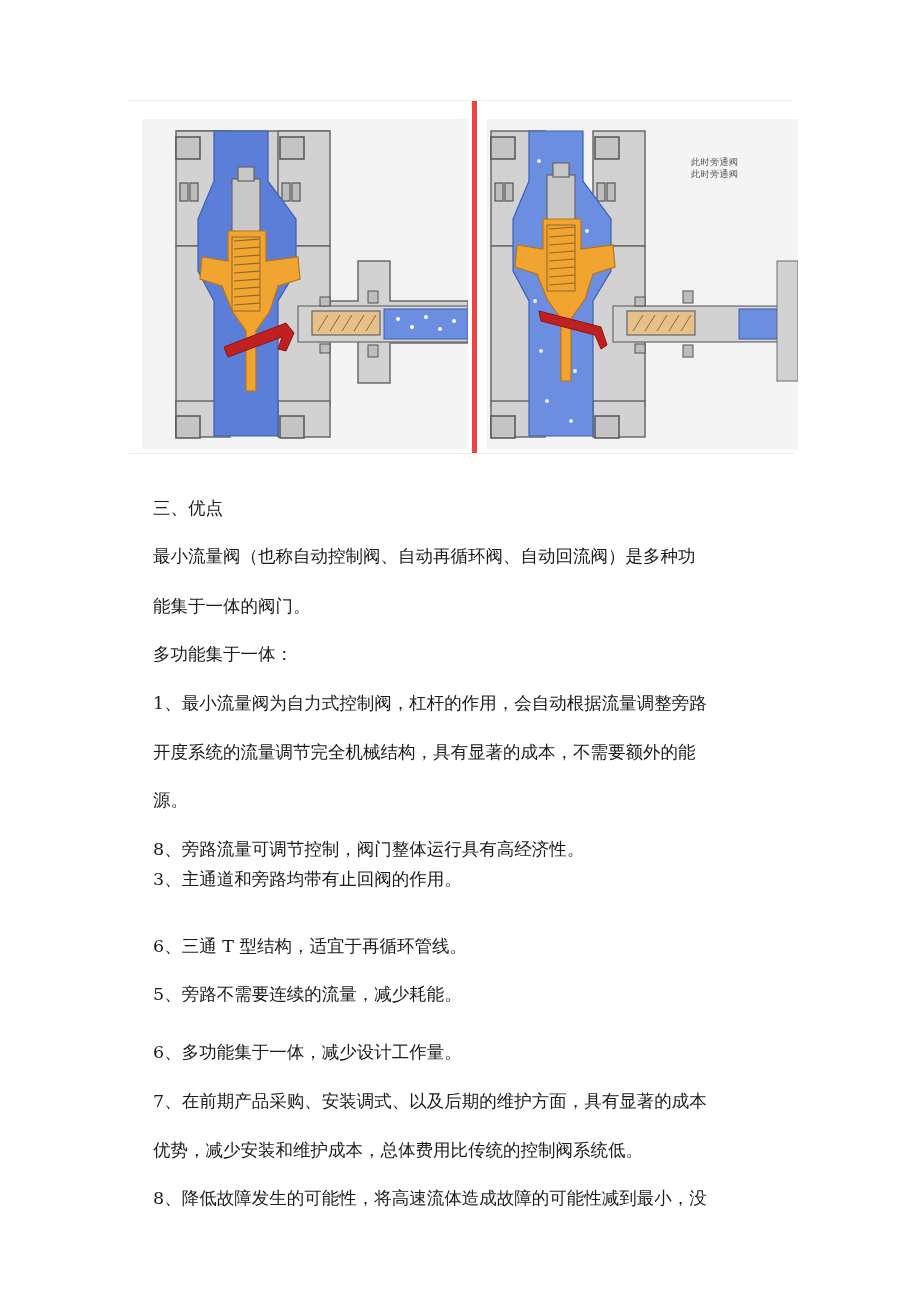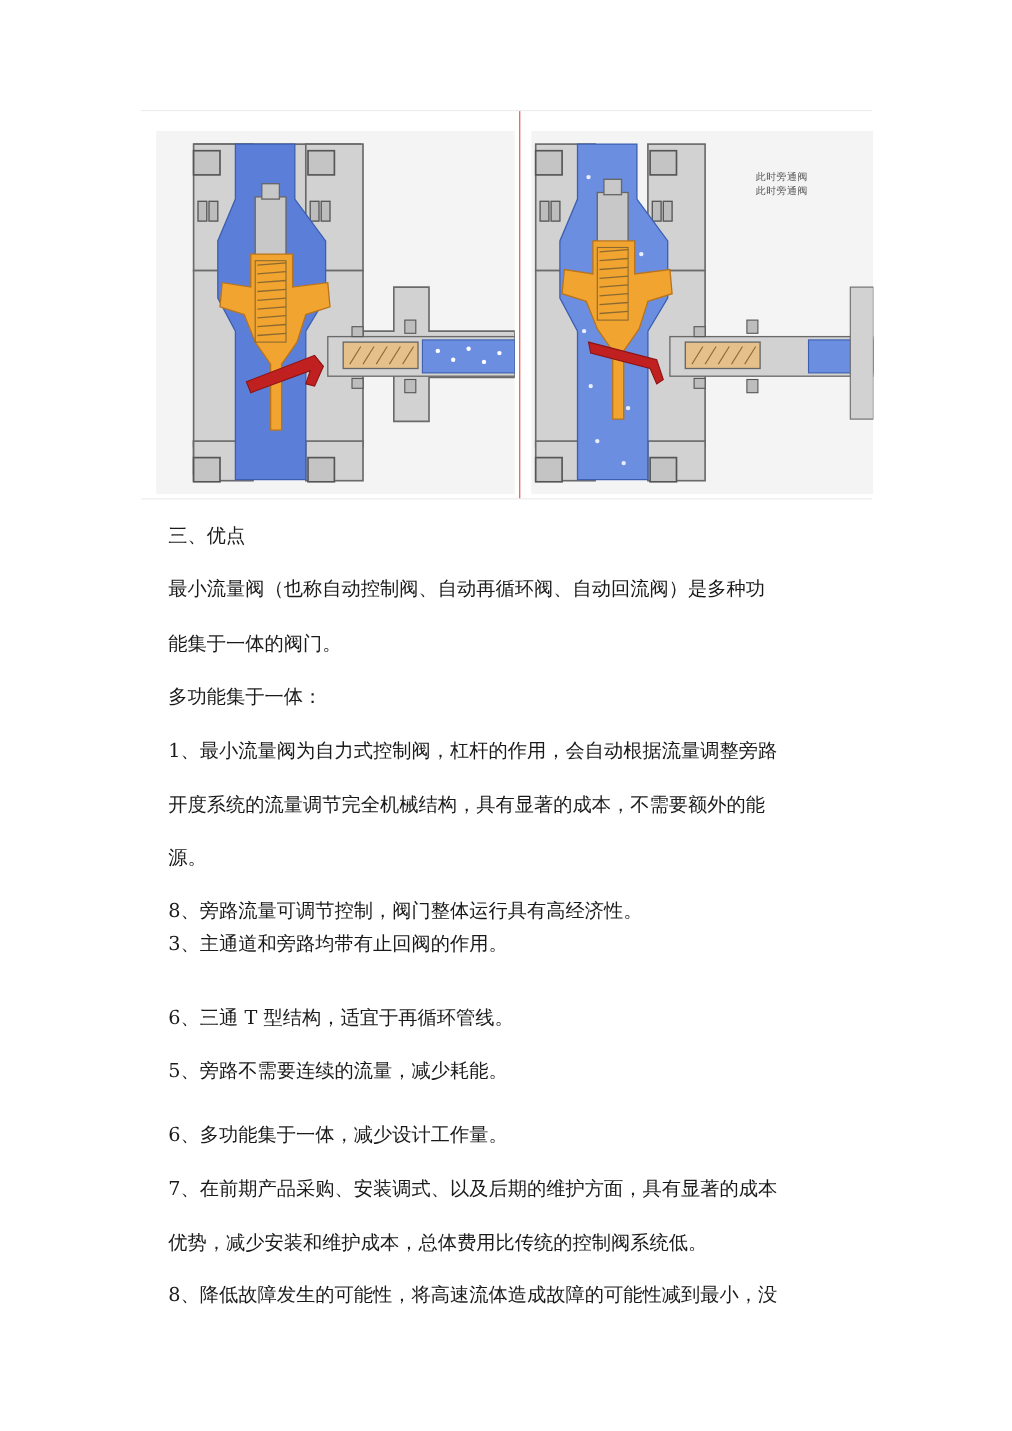--- a/index.html
+++ b/index.html
@@ -8,29 +8,29 @@
       font-family: "DejaVu Serif", "Liberation Serif", serif;
       color: #1a1a1a;
     }
     .figure {
       position: absolute; left: 128px; top: 100px; width: 665px; height: 352px;
       border-top: 1px solid #ececec; border-bottom: 1px solid #ececec;
       background: #ffffff;
     }
     .panel { position: absolute; top: 0; height: 352px; }
     .panel.left { left: 0; width: 340px; }
-    .panel.right { left: 344px; width: 321px; border-left: 1px solid #ef4444; }
+    .panel.right { left: 344px; width: 321px; border-left: 5px solid #ef4444; }
     .panel svg { display: block; width: 100%; height: 100%; }
     .caption {
       position: absolute; left: 214px; top: 55px; font-size: 9px; line-height: 12px;
       color: #555; letter-spacing: 0.5px; filter: blur(0.3px);
       font-family: "DejaVu Sans", sans-serif;
     }
     .text-block { position: absolute; left: 153px; width: 650px; font-size: 17.5px; }
-    .line { position: absolute; left: 0; white-space: nowrap; }
+    .line { position: absolute; left: 0; white-space: nowrap; margin-top: 21px; }
   </style>
 </head>
 <body>
 
 <div class="figure">
 
   <div class="panel left">
     <svg viewBox="0 0 340 352">
       <rect x="14" y="18" width="326" height="330" fill="#f4f4f4"></rect>
 

